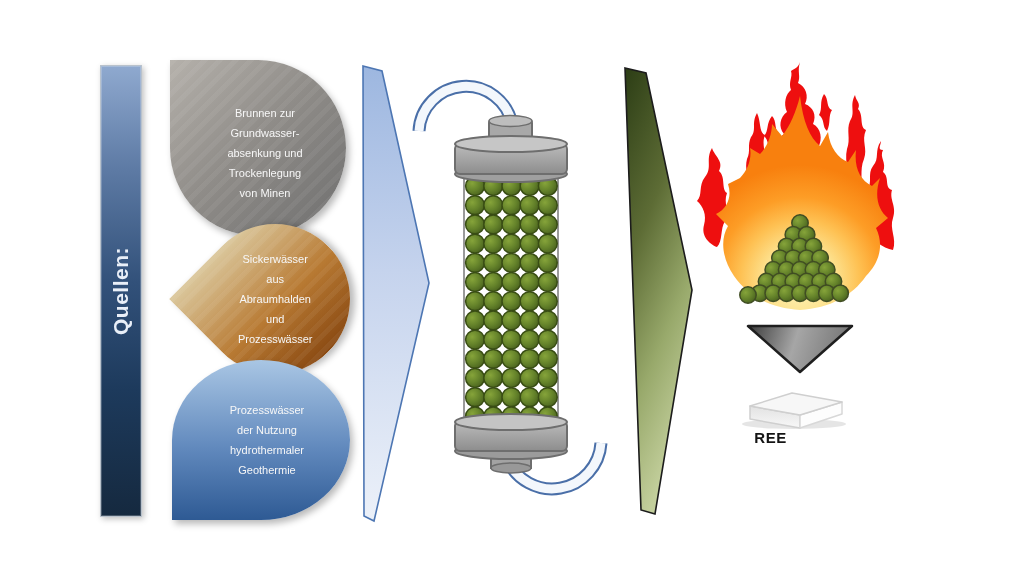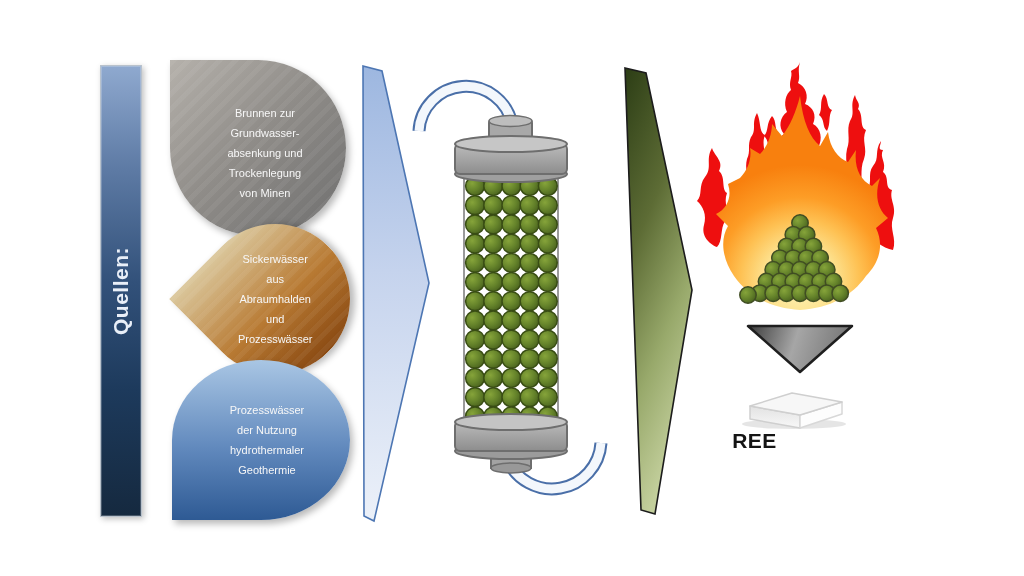--- a/index.html
+++ b/index.html
@@ -44,22 +44,22 @@
   #blob-blue{
     left:172px;top:360px;width:178px;height:160px;z-index:3;
     border-radius:50% 50% 50% 0;
     background:linear-gradient(180deg,#a9c6e4 0%,#6189bd 55%,#2e5a94 100%);
     padding-left:12px;box-sizing:border-box;
   }
   
   #shapes{position:absolute;left:0;top:0;z-index:0;}
   
   #ree-label{
-    position:absolute;left:712px;top:429px;width:85px;text-align:center;
-    font-size:21px;font-weight:bold;color:#141414;letter-spacing:.5px;z-index:4;
+    position:absolute;left:728px;top:429px;width:85px;text-align:center;
+    font-size:15px;font-weight:bold;color:#141414;letter-spacing:.5px;z-index:4;
   }
 </style>
 </head>
 <body>
 
 <div id="canvas">
 
   <div id="source-bar">
     <span class="vtext">Quellen:</span>
   </div>

